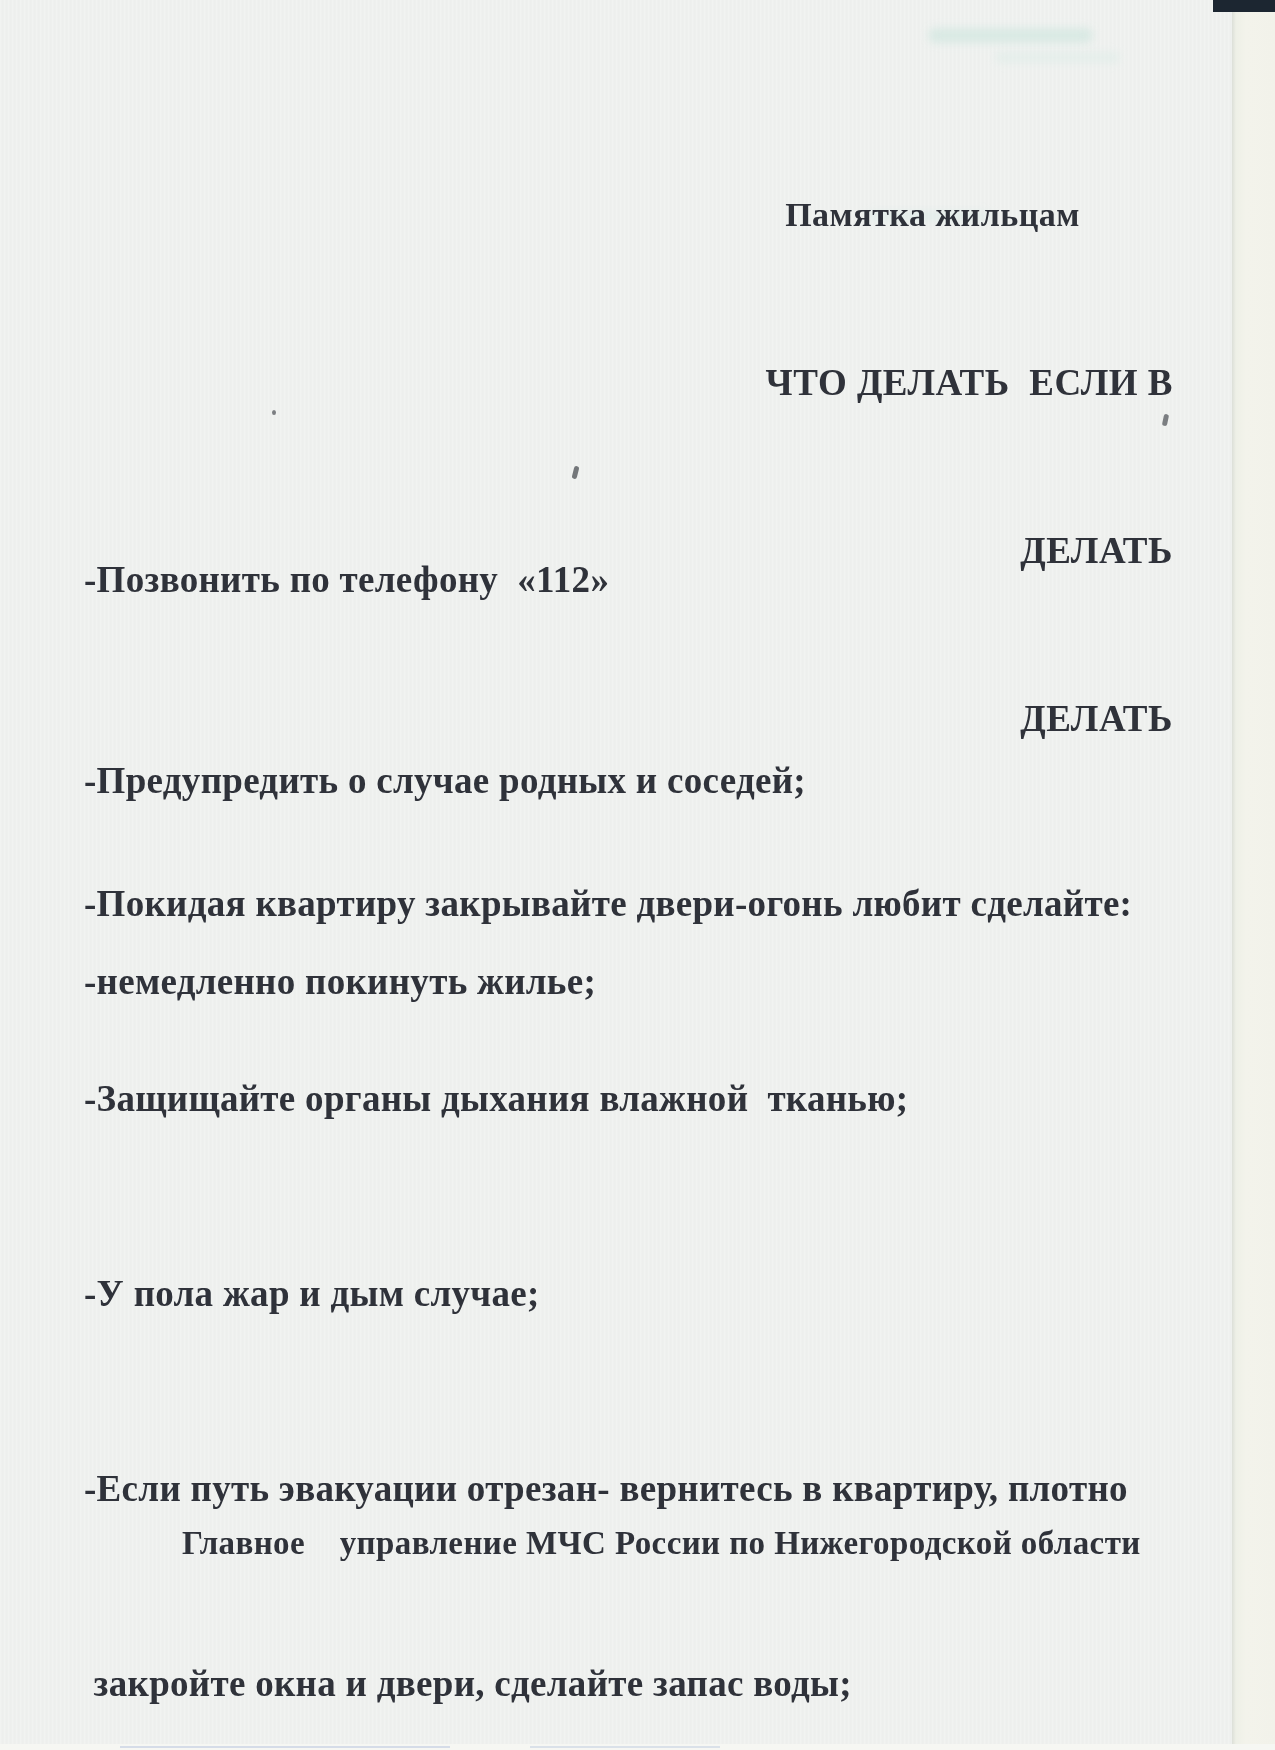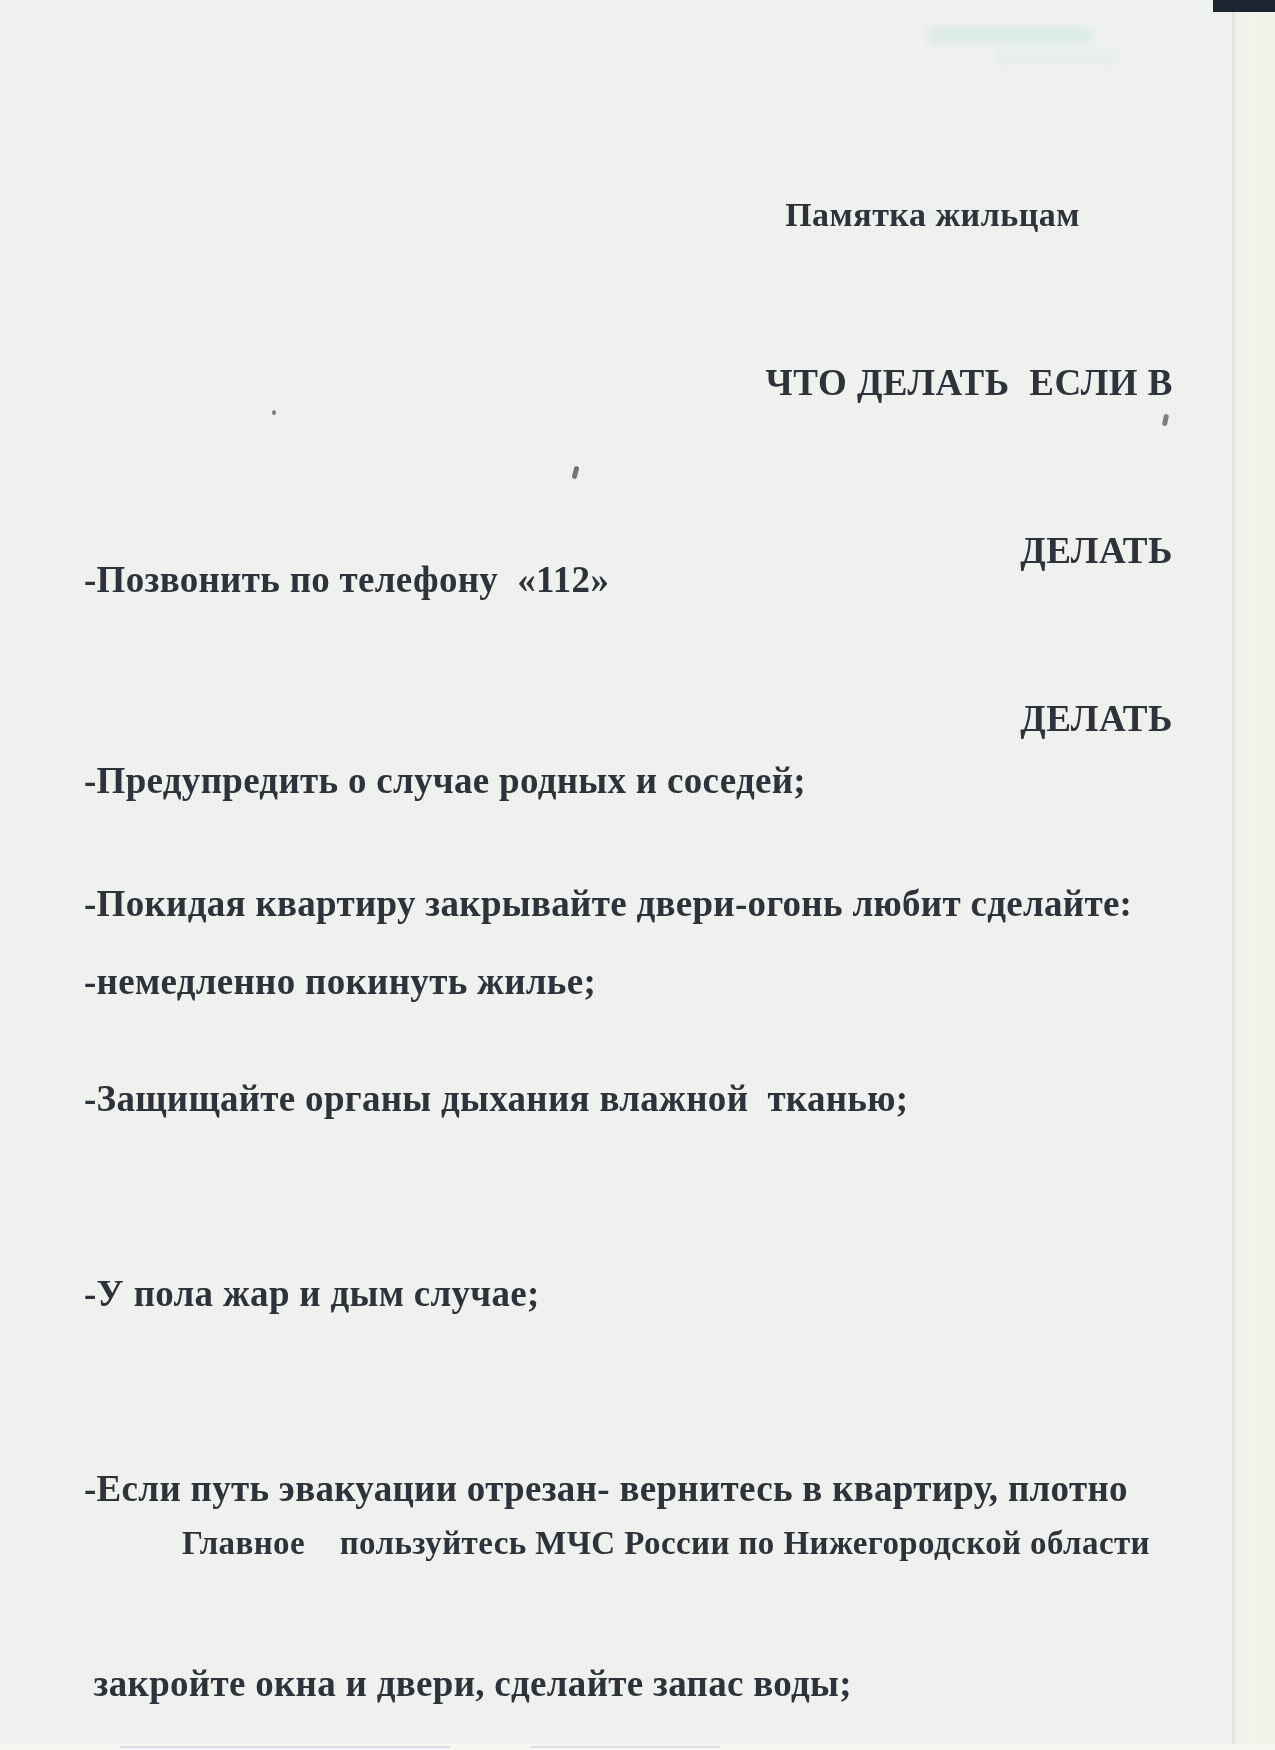--- a/index.html
+++ b/index.html
@@ -93,15 +93,15 @@
     <span class="memo-line">-У пола жар и дым случае;</span>
     <span class="memo-line">-Если путь эвакуации отрезан- вернитесь в квартиру, плотно</span>
     <span class="memo-line"> закройте окна и двери, сделайте запас воды;</span>
     
     
     
     
     
   </div>
 
-  <div class="footer-line">Главное    пользуйтесь МЧС России по Нижегородской области</div>
+  <div class="footer-line">Главное    управление МЧС России по Нижегородской области</div>
 
 </div>
 
 </body></html>

